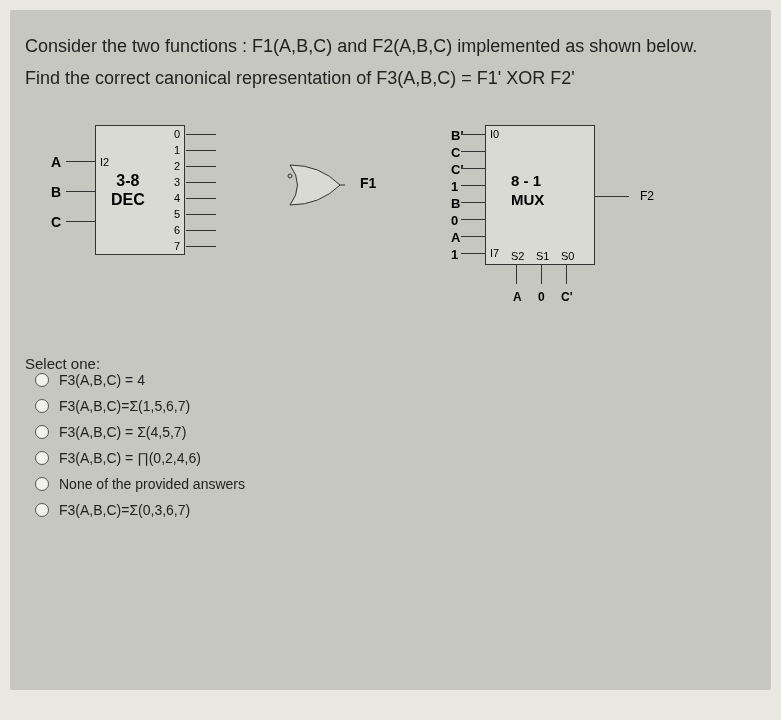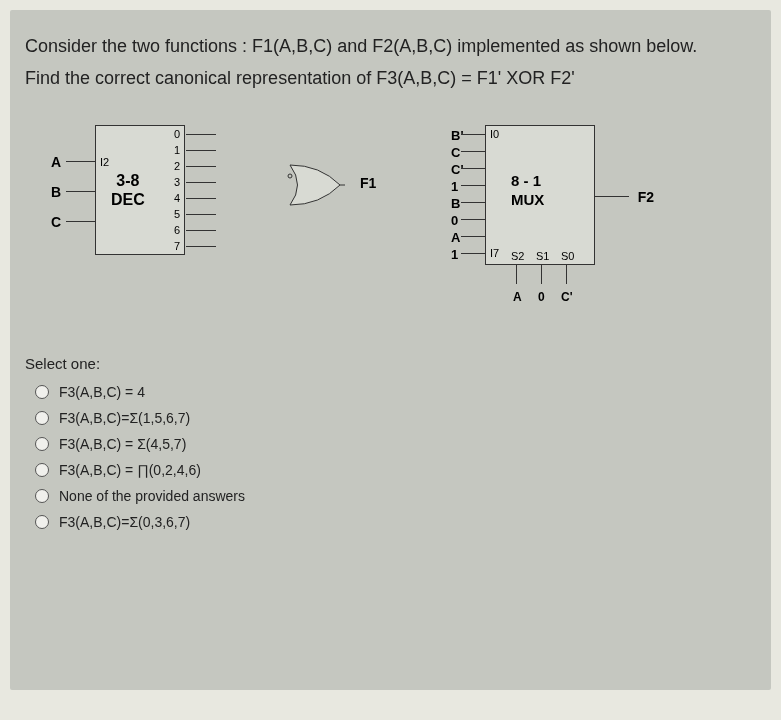--- a/index.html
+++ b/index.html
@@ -65,21 +65,21 @@
       top: 45px;
       font-size: 15px;
       font-weight: bold;
       line-height: 1.3;
       text-align: left;
     }
     .mux-in { position: absolute; left: -35px; font-size: 13px; font-weight: bold; }
     .mux-in-num { position: absolute; left: 4px; font-size: 11px; }
     .mux-in-line { position: absolute; left: -25px; width: 25px; height: 1px; background: #333; }
     .mux-out-line { position: absolute; right: -35px; top: 70px; width: 35px; height: 1px; background: #333; }
-    .mux-out-label { position: absolute; right: -60px; top: 63px; font-size: 14px; font-weight: bold; }
+    .mux-out-label { position: absolute; right: -60px; top: 63px; font-size: 12px; font-weight: normal; }
     .mux-sel-line { position: absolute; bottom: -20px; width: 1px; height: 20px; background: #333; }
     .mux-sel-label { position: absolute; bottom: 2px; font-size: 11px; }
     .mux-sel-val { position: absolute; bottom: -40px; font-size: 12px; font-weight: bold; }
     .gate-arrow {
       position: absolute;
       left: 260px;
       top: 45px;
       width: 60px;
       height: 50px;
     }
@@ -87,21 +87,20 @@
     .f1-label {
       position: absolute;
       left: 335px;
       top: 60px;
       font-size: 14px;
       font-weight: bold;
     }
     .select-label {
       font-size: 15px;
       color: #222;
-      margin-bottom: 12px;
     }
     .options {
       padding-left: 10px;
     }
     .option-row {
       display: flex;
       align-items: center;
       margin-bottom: 10px;
       font-size: 14px;
       color: #222;

